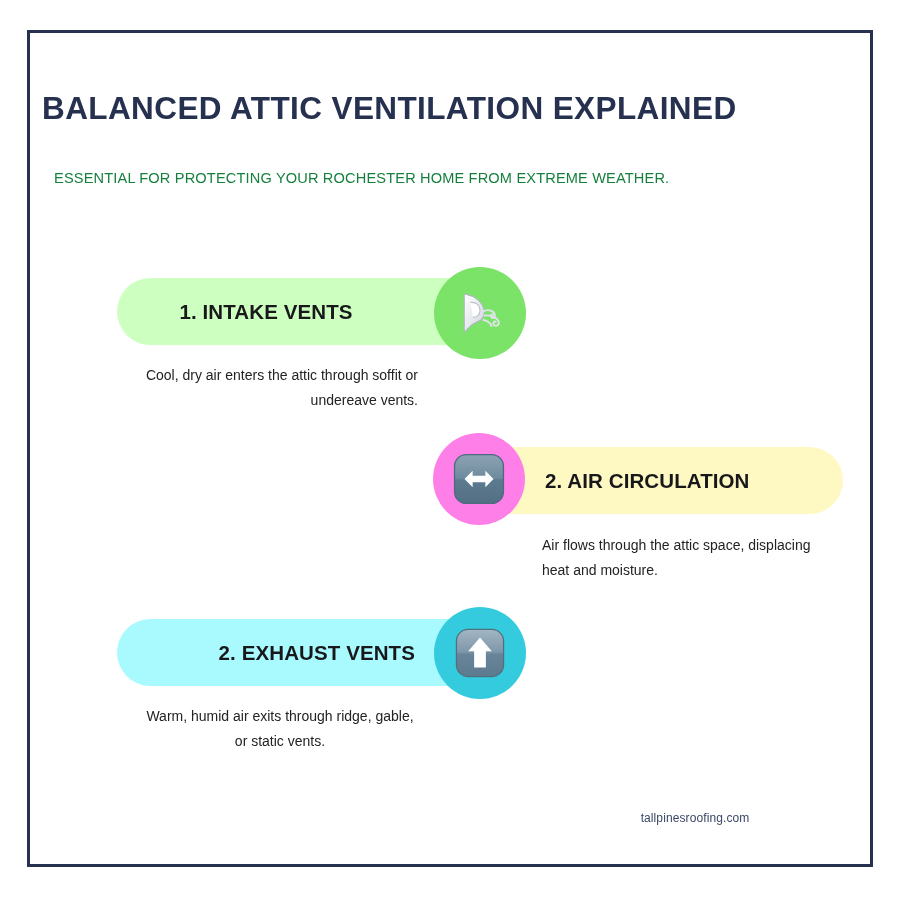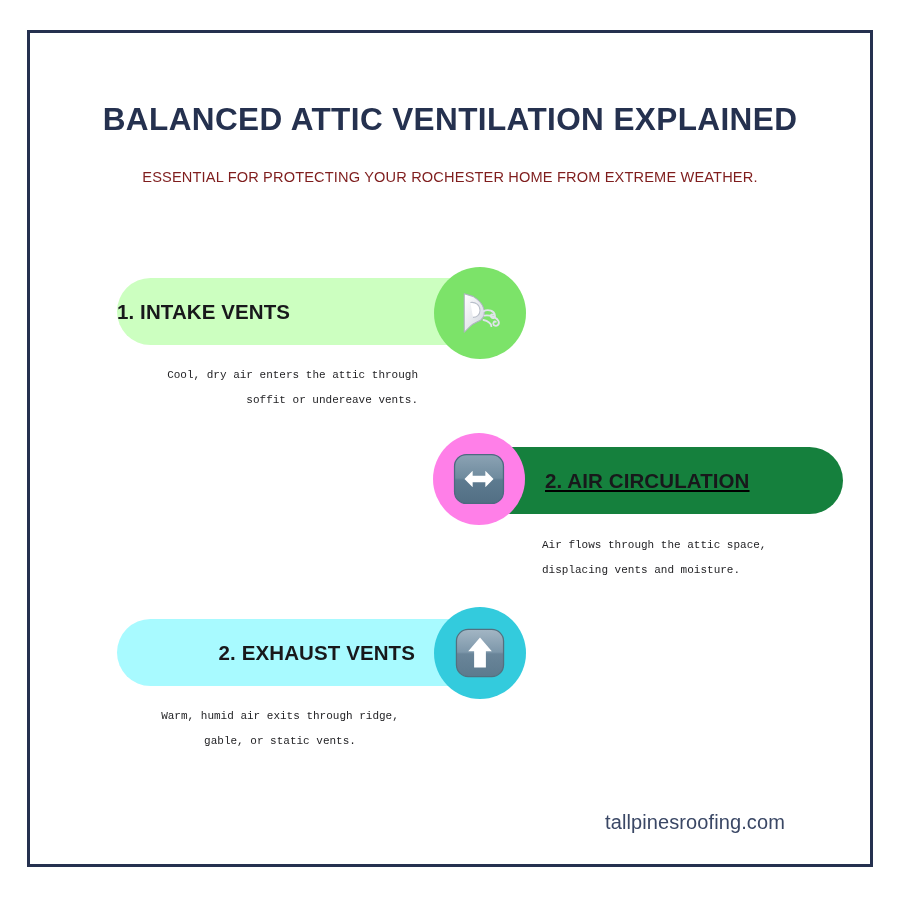--- a/index.html
+++ b/index.html
@@ -23,40 +23,40 @@
     height: 837px;
     box-sizing: border-box;
     border: 3px solid #25314f;
     background: #ffffff;
   }
 
   
   .header {
     position: absolute;
     left: 0;
-    top: 16px;
+    top: 5px;
     width: 100%;
-    text-align: center;
+    padding-left: 12px;
   }
   .title {
     margin: 0;
     padding-top: 52px;
     font-size: 31.5px;
     font-weight: 700;
     letter-spacing: 0.4px;
     color: #25314f;
     font-family: "Liberation Sans", sans-serif;
   }
   .subtitle {
-    margin: 0;
+    margin: 12px;
     padding-top: 31px;
     font-size: 14.6px;
     font-weight: 400;
     letter-spacing: 0.15px;
-    color: #7f1d1d;
+    color: #15803d;
     font-family: "Liberation Sans", sans-serif;
   }
 
   
   .steps {
     position: absolute;
     left: 0;
     top: 0;
     width: 100%;
     height: 100%;
@@ -93,55 +93,54 @@
     justify-content: center;
     overflow: hidden;
   }
   .badge svg {
     display: block;
   }
 
   .desc {
     position: absolute;
     width: 276px;
-    font-size: 11px;
+    font-size: 14px;
     line-height: 25px;
     color: #232326;
-    font-family: Liberation Mono, monospace;
+    font-family: Liberation Sans, sans-serif;
   }
 
   
   .step1 .pill {
     left: 87px;
     top: 245px;
     width: 368px;
     background: #ccffc0;
-    justify-content: flex-start;
+    justify-content: center;
     padding-right: 70px;
   }
   .step1 .badge {
     left: 404px;
     top: 234px;
     background: #7ce369;
   }
   .step1 .desc {
     left: 112px;
     top: 330px;
     text-align: right;
   }
 
   
   .step2 .pill {
     left: 445px;
     top: 414px;
     width: 368px;
-    background: #15803d;
+    background: #fef9c3;
     justify-content: flex-start;
     padding-left: 70px;
-    text-decoration: underline;
   }
   .step2 .badge {
     left: 403px;
     top: 400px;
     background: #ff7fe8;
   }
   .step2 .desc {
     left: 512px;
     top: 500px;
     text-align: left;
@@ -177,21 +176,21 @@
   }
   .footer-brand {
     font-size: 15.4px;
     font-weight: 700;
     color: #25314f;
     letter-spacing: 0.1px;
     font-family: "Liberation Sans", sans-serif;
   }
   .footer-site {
     padding-top: 13px;
-    font-size: 20px;
+    font-size: 12px;
     font-weight: 400;
     color: #3a4765;
     letter-spacing: 0.1px;
     font-family: "Liberation Sans", sans-serif;
   }
 </style>
 </head>
 <body>
 
 <div class="poster">
@@ -240,21 +239,21 @@
                 <stop offset="48%" stop-color="#6f8b9e"></stop>
                 <stop offset="52%" stop-color="#5d7b90"></stop>
                 <stop offset="100%" stop-color="#526f84"></stop>
               </linearGradient>
             </defs>
             <rect x="5" y="5" width="54" height="54" rx="13" fill="url(#lrG)" stroke="#4d6980" stroke-width="1.4"></rect>
             <path d="M16 32 L25 23 L25 28.5 L39 28.5 L39 23 L48 32 L39 41 L39 35.5 L25 35.5 L25 41 Z" fill="#ffffff"></path>
           </svg>
         </span>
       </div>
-      <div class="desc">Air flows through the attic space, displacing vents and moisture.</div>
+      <div class="desc">Air flows through the attic space, displacing heat and moisture.</div>
     </div>
 
     <div class="step step3">
       <div class="pill">
         <span class="pill-label">2. EXHAUST VENTS</span>
       </div>
       <div class="badge">
         <span>
           <svg width="58" height="58" viewBox="0 0 64 64" aria-hidden="true">
             <defs>

